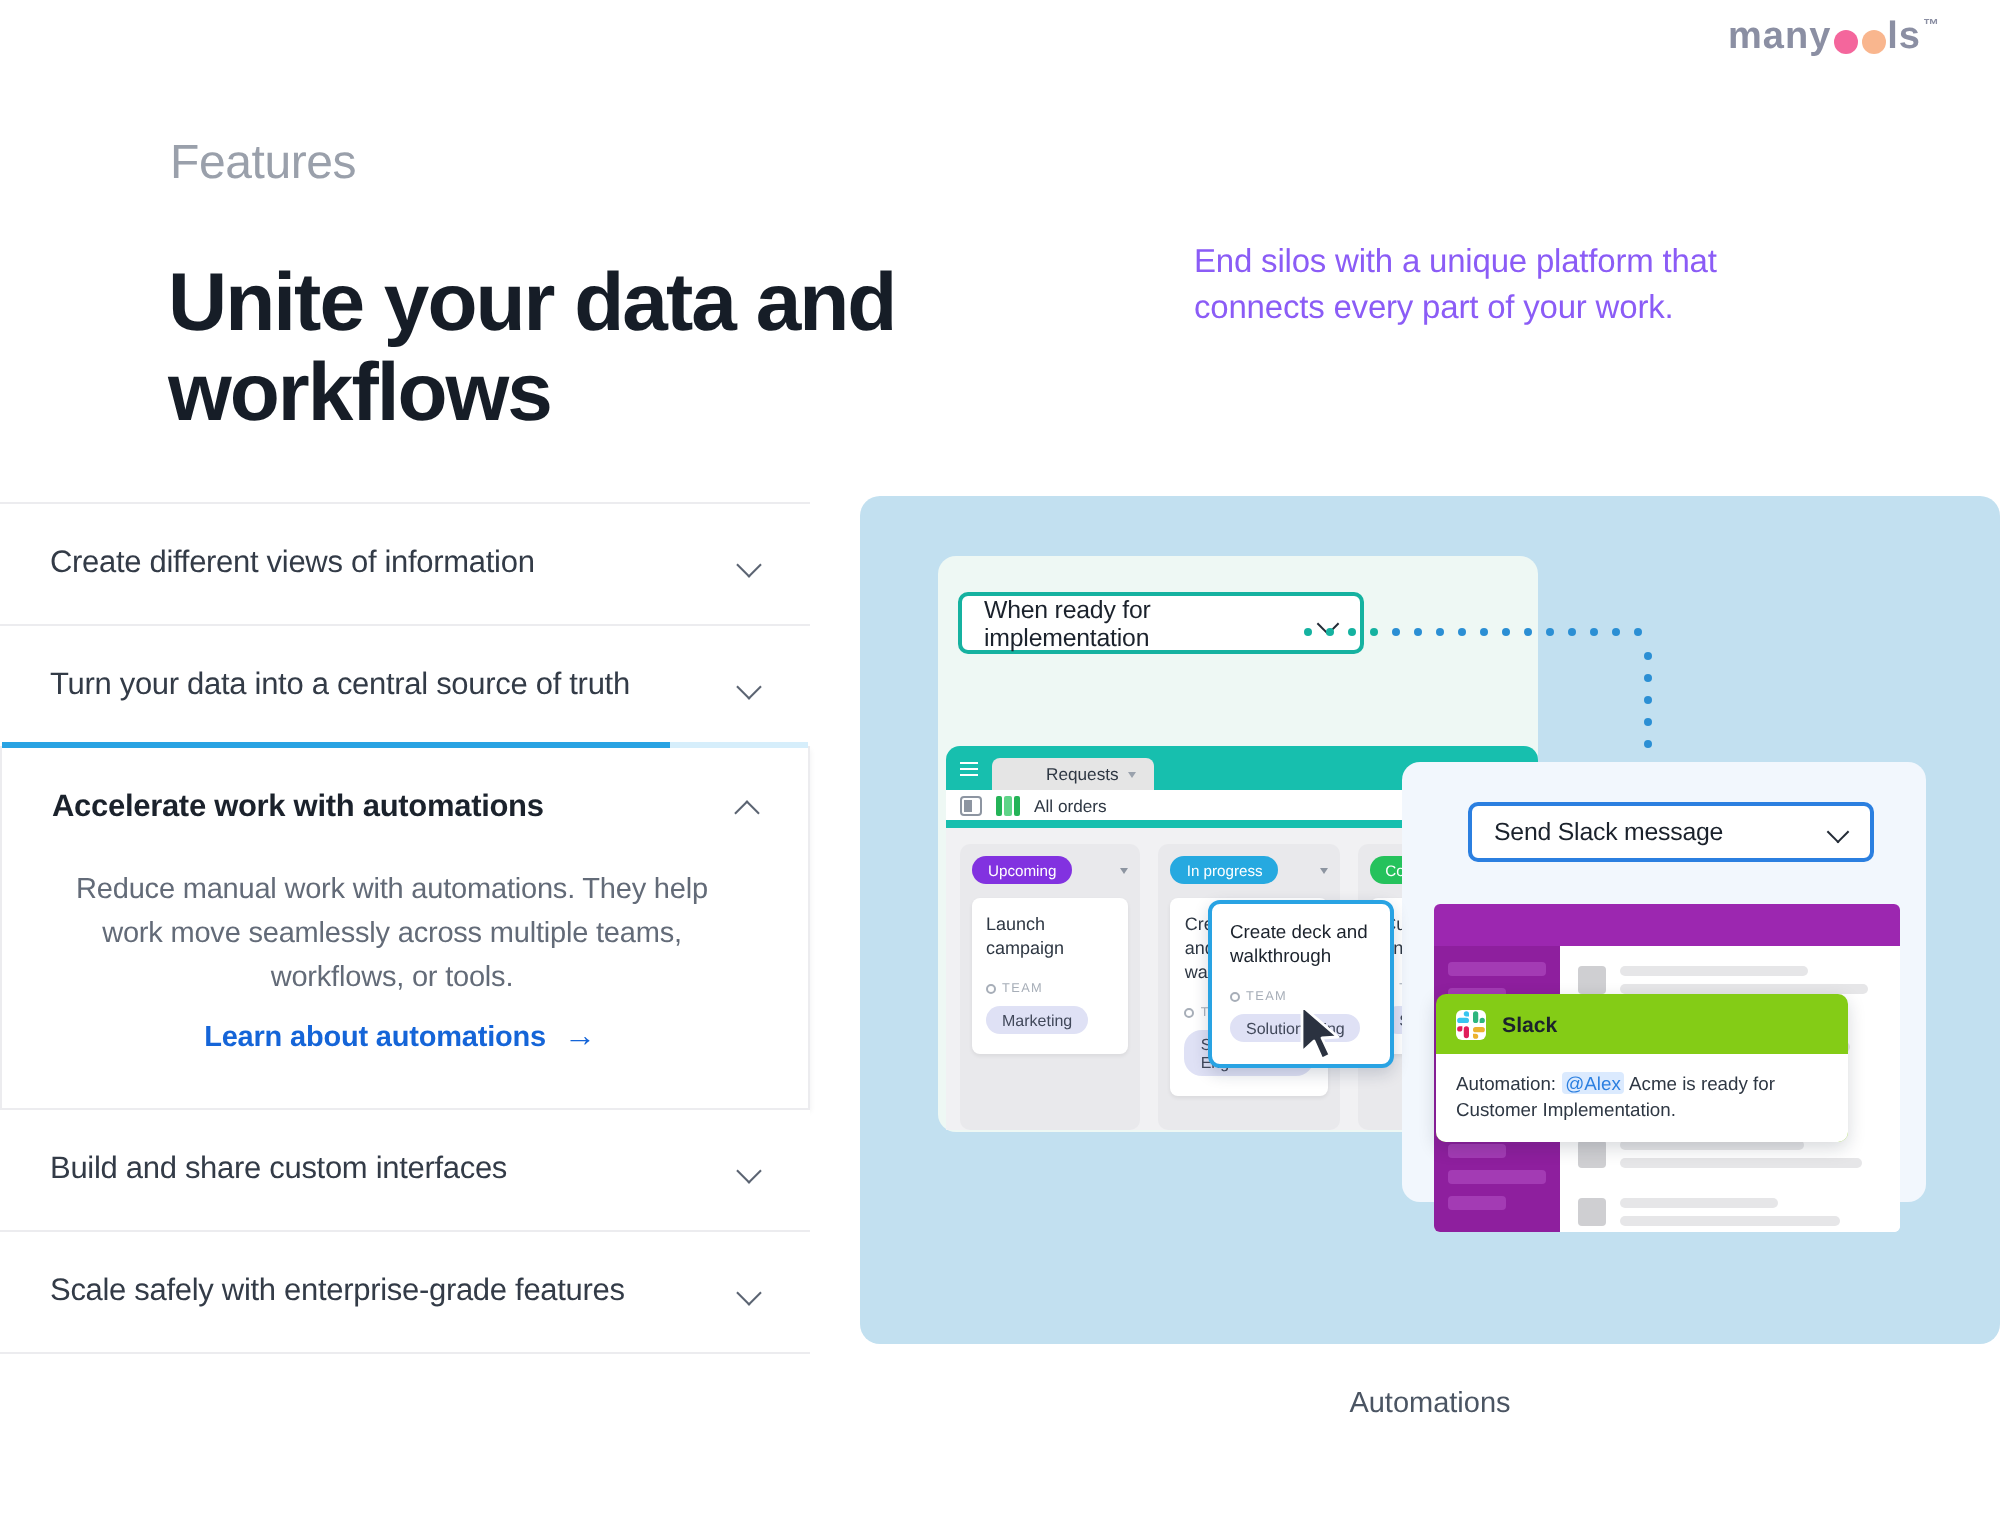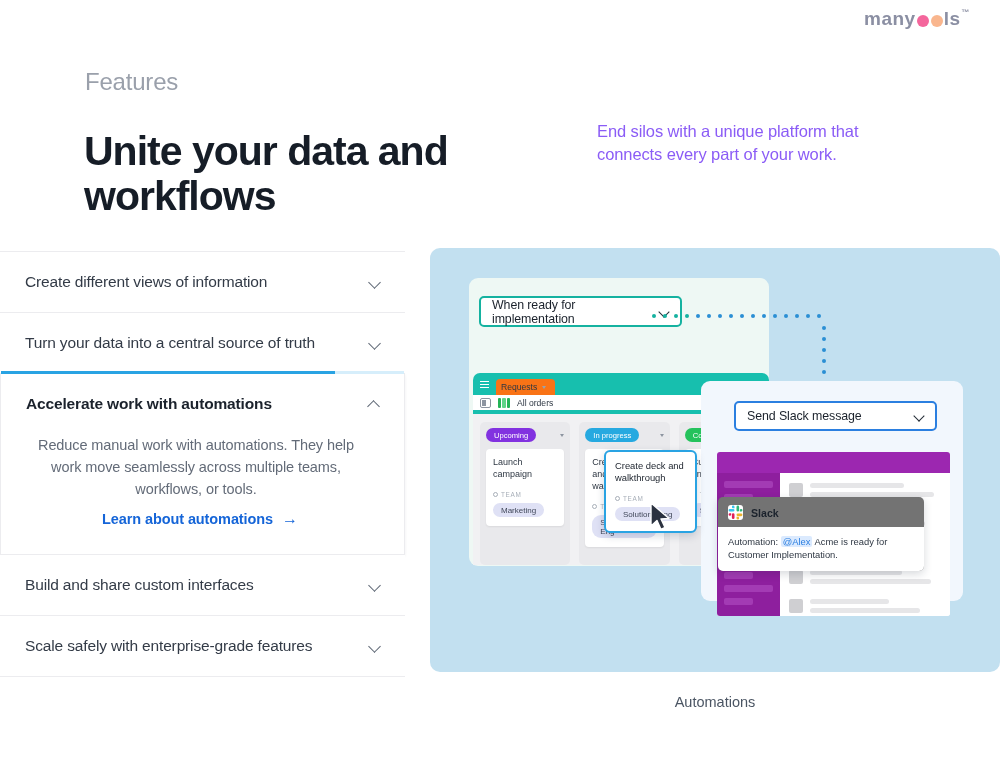--- a/index.html
+++ b/index.html
@@ -121,21 +121,21 @@
   
   .appwin {
     position:absolute; left:4px; top:95px; width:296px; height:192px;
     background:#17bfae; border-radius:7px 7px 0 0; overflow:hidden;
   }
   .app-tabbar { height:22px; display:flex; align-items:flex-end; padding-left:6px; }
   .hamb { width:11px; height:11px; margin:0 6px 5px 0; position:relative; }
   .hamb i { position:absolute; left:1px; width:9px; height:1.4px; background:#fff; }
   .hamb i:nth-child(1){ top:2px; } .hamb i:nth-child(2){ top:5px; } .hamb i:nth-child(3){ top:8px; }
   .tab {
-    background:#f97316; border-radius:4px 4px 0 0; padding:3px 9px 3px 5px;
+    background:#e5e5e5; border-radius:4px 4px 0 0; padding:3px 9px 3px 27px;
     font-size:8.6px; color:#2e3743; display:flex; align-items:center; gap:5px;
     font-weight:400;
   }
   .tab .car { width:0;height:0;border-left:2.6px solid transparent;border-right:2.6px solid transparent;border-top:3.4px solid #9aa2ad; }
   .app-sub {
     height:15px; background:#fff; display:flex; align-items:center;
     padding-left:7px; gap:7px; font-size:8.6px; color:#2e3743;
   }
   .sqico { width:11px; height:10px; border:1px solid #8d95a1; border-radius:2px; position:relative; }
   .sqico:after { content:""; position:absolute; left:1px; top:1px; width:4px; height:6px; background:#8d95a1; }
@@ -203,21 +203,21 @@
   .slack-side i { display:block; height:7px; border-radius:2px; background:#a33bb4; margin-bottom:6px; }
   .slack-side i.s { width:60%; }
   .slack-main { position:absolute; left:63px; top:21px; right:0; bottom:0; background:#fff; padding:10px 9px; }
   .srow { display:flex; gap:7px; margin-bottom:11px; }
   .srow .av { width:14px; height:14px; background:#cfcfd2; border-radius:2px; flex:0 0 14px; }
   .srow .ln { flex:1; }
   .srow .ln i { display:block; height:5px; border-radius:3px; background:#e6e6e8; margin-bottom:4px; }
 
   .slack-toast {
     position:absolute; left:17px; top:116px; width:206px;
-    background:#737373; border-radius:5px; z-index:7;
+    background:#84cc16; border-radius:5px; z-index:7;
     box-shadow:0 3px 9px rgba(20,30,50,.17);
     overflow:hidden;
   }
   .st-head { display:flex; align-items:center; gap:8px; padding:8px 10px 7px; }
   .st-head .nm { font-size:10.6px; font-weight:700; color:#1b222c; }
   .st-body { background:#fff; padding:8px 10px 10px; font-size:9.4px; line-height:13px; color:#2e3743; }
   .st-body b { font-weight:400; }
   .st-body .mention { color:#2b7fe0; background:#dbeafe; border-radius:2px; padding:0 2px; }
 
   .slack-logo { width:15px; height:15px; position:relative; flex:0 0 15px; background:#fff; border-radius:3px; }

